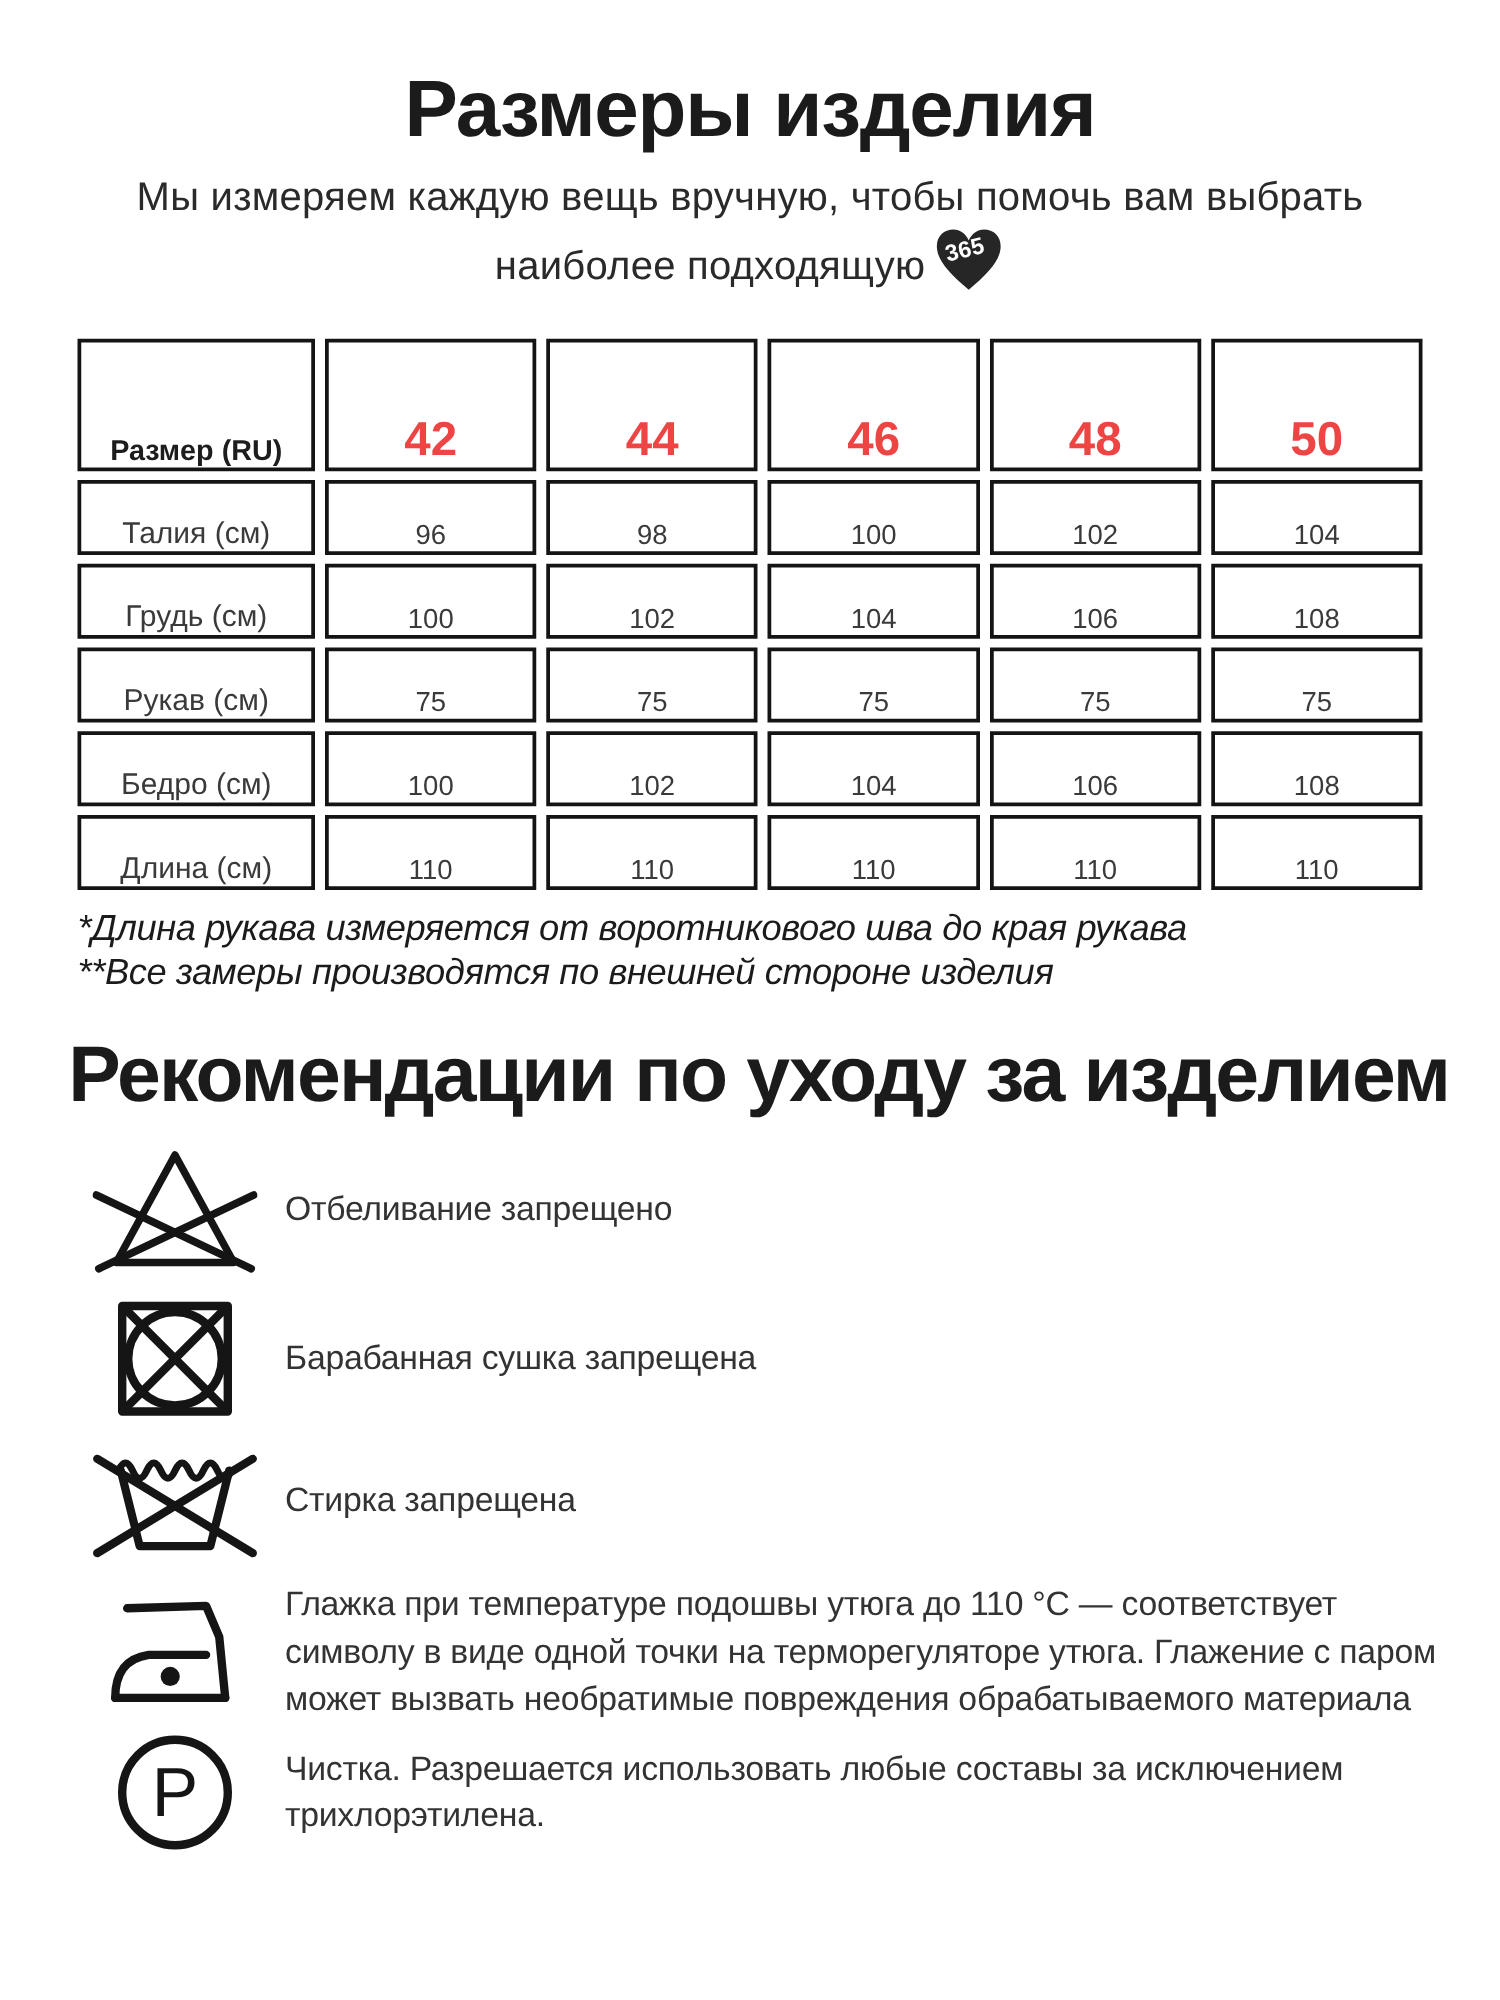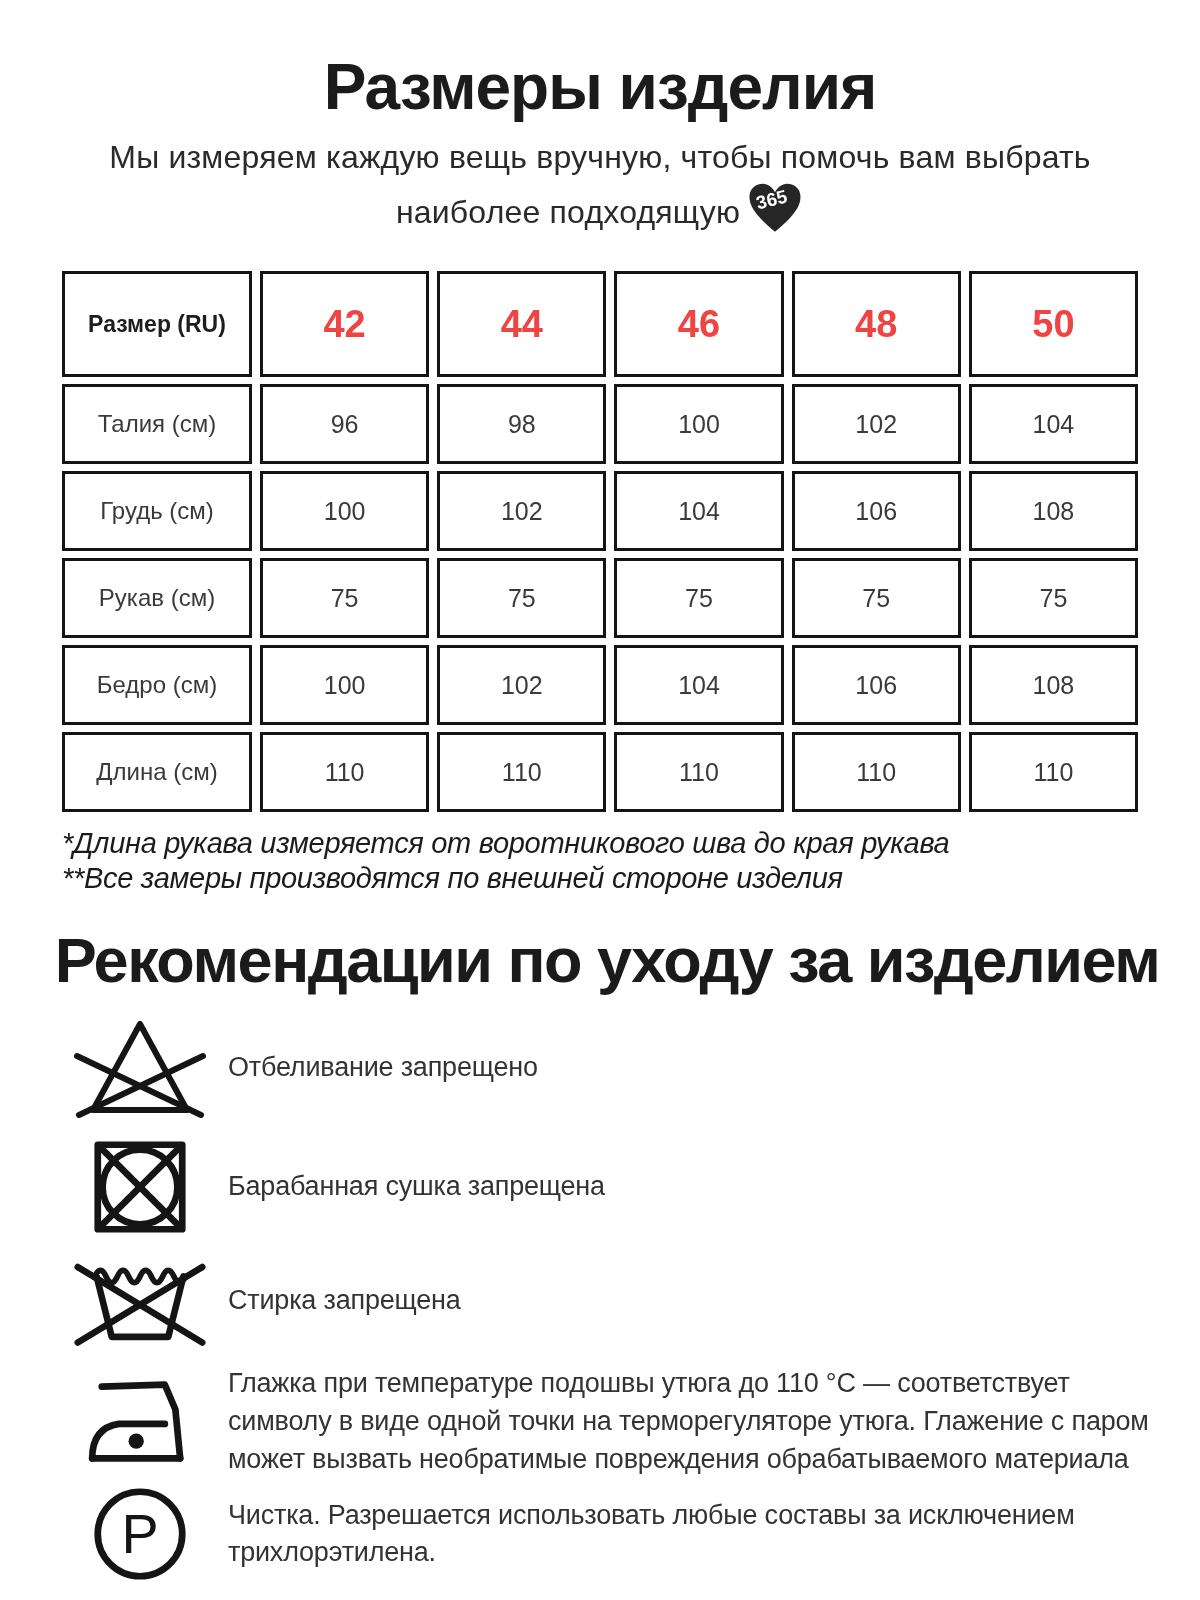--- a/index.html
+++ b/index.html
@@ -23,29 +23,29 @@
 
   
   .size-table {
     margin:24px 62px 0 62px;
     display:grid;
     grid-template-columns:190px repeat(5, 1fr);
     column-gap:8px; row-gap:7px;
   }
   .cell {
     border:3px solid #141414; background:#fff;
-    display:flex; align-items:center; justify-content:center;
+    display:flex; align-items:flex-end; justify-content:center;
     text-align:center;
   }
   .cell.head { height:106px; }
-  .cell.body { height:80px; }
+  .cell.body { height:60px; }
   .cell .hlabel { font-size:23px; font-weight:700; color:#1d1d1d; }
   .cell .hnum   { font-size:38px; font-weight:700; color:#ef4444; }
   .cell .rlabel { font-size:24px; color:#3a3a3a; }
-  .cell .rval   { font-size:25px; color:#3a3a3a; }
+  .cell .rval   { font-size:22px; color:#3a3a3a; }
 
   .footnotes {
     margin:14px 0 0 62px; font-style:italic; font-size:29px; color:#1b1b1b;
     line-height:1.2; letter-spacing:-0.3px;
   }
 
   .care-heading {
     margin:30px 0 0 0; text-align:center;
     font-size:63px; font-weight:700; color:#1b1b1b; letter-spacing:-1.5px;
     line-height:1.1;

